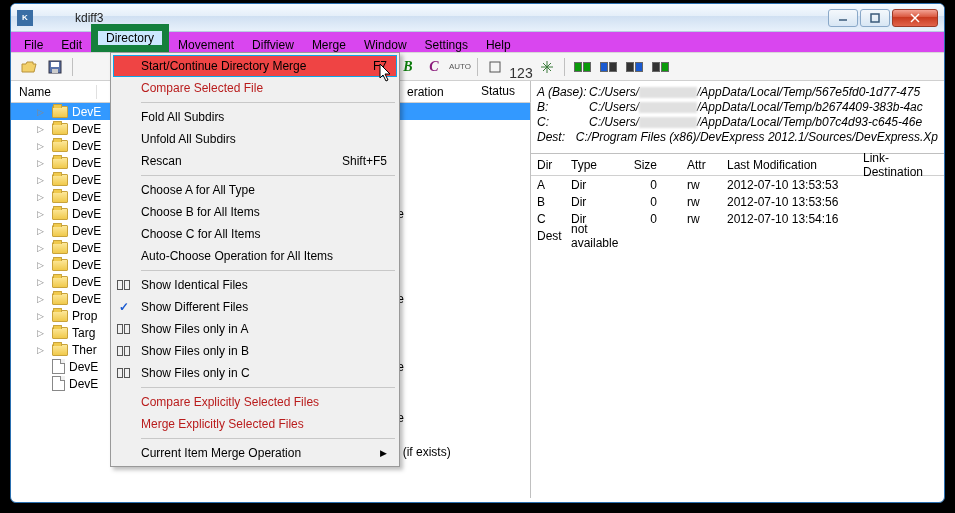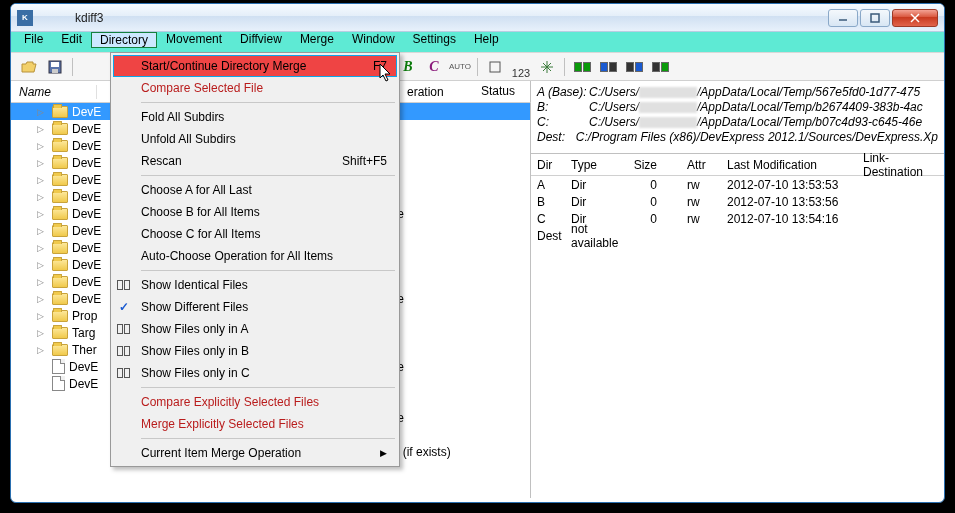--- a/index.html
+++ b/index.html
@@ -9,44 +9,44 @@
 
 .titlebar { height: 28px; background: linear-gradient(to bottom, #f7fbff 0%, #e4eef9 45%, #d0e0f2 46%, #e8f1fb 100%); display: flex; align-items: center; padding: 0 6px; border-bottom: 1px solid #b8cde2; }
 .titlebar .app-icon { width: 16px; height: 16px; background: #3a6ea5; margin-right: 6px; font-size: 8px; color: #fff; display: flex; align-items: center; justify-content: center; font-weight: bold; }
 .titlebar .title { flex: 1; font-size: 12px; color: #1a1a1a; padding-left: 36px; }
 .titlebar .win-controls { display: flex; gap: 0; }
 .titlebar .win-btn { width: 30px; height: 18px; border: 1px solid #8aa8c8; border-radius: 3px; margin-left: 2px; display: flex; align-items: center; justify-content: center; background: linear-gradient(to bottom, #f4f8fc, #d8e6f4); cursor: pointer; }
 .titlebar .win-btn.close { width: 46px; background: linear-gradient(to bottom, #f3a294, #d9553c 45%, #c83a20 46%, #e1634b); border-color: #9c3a28; }
 .titlebar .win-btn svg { stroke: #3a5a7a; stroke-width: 1.5; fill: none; }
 .titlebar .win-btn.close svg { stroke: #fff; }
 
-.menubar { height: 21px; display: flex; align-items: flex-start; padding: 0 4px; background: #5eead4; border-bottom: 1px solid #d8d8d8; }
+.menubar { height: 21px; display: flex; align-items: flex-end; padding: 0 4px; background: #d946ef; border-bottom: 1px solid #d8d8d8; }
 .menubar .menu-item { padding: 0 9px; display: flex; align-items: center; cursor: pointer; }
-.menubar .menu-item.active { background: #cce8ff; border: 1px solid #15803d; padding: 0 8px; }
+.menubar .menu-item.active { background: #cce8ff; border: 7px solid #15803d; padding: 0 8px; }
 
 .toolbar { height: 28px; background: #f5f5f5; border-bottom: 1px solid #d0d0d0; display: flex; align-items: center; padding: 0 6px; gap: 2px; }
 .toolbar .tbtn { width: 24px; height: 22px; display: flex; align-items: center; justify-content: center; border: 1px solid transparent; cursor: pointer; }
 .toolbar .sep { width: 1px; height: 18px; background: #c0c0c0; margin: 0 3px; }
 .toolbar .letter { font-family: Georgia, serif; font-size: 14px; font-weight: bold; font-style: italic; }
 .toolbar .letter.A { color: #1a3d8f; }
 .toolbar .letter.B { color: #0a7a0a; }
 .toolbar .letter.C { color: #8a1a7a; }
 .toolbar .auto { font-size: 8px; color: #555; text-align: center; line-height: 8px; }
-.toolbar .num { font-size: 11px; color: #333; margin-top: 12px; }
+.toolbar .num { font-size: 14px; color: #333; margin-top: 12px; }
 .toolbar .dual-box { display: flex; gap: 1px; }
 .toolbar .dual-box span { width: 8px; height: 10px; border: 1px solid #666; }
 .toolbar .dual-box .g { background: #0a9a0a; }
 .toolbar .dual-box .b { background: #1a5ad0; }
 .toolbar .dual-box .k { background: #333; }
 
 .content { position: absolute; top: 77px; left: 0; right: 0; bottom: 4px; display: flex; }
 
 .left-panel { width: 520px; border-right: 1px solid #c0c0c0; position: relative; }
 .left-header { height: 22px; background: #fff; border-bottom: 1px solid #d0d0d0; display: flex; align-items: center; }
-.left-header .col { padding: 0 8px; border-right: 1px solid #e0e0e0; font-style: italic; }
+.left-header .col { padding: 0 8px; border-right: 1px solid #e0e0e0; }
 .tree { position: relative; }
 .tree-row { height: 17px; display: flex; align-items: center; padding-left: 24px; gap: 4px; }
 .tree-row .expand { width: 11px; height: 11px; display: flex; align-items: center; justify-content: center; color: #888; font-size: 9px; margin-right: 2px; }
 .tree-row .folder { width: 16px; height: 12px; background: linear-gradient(to bottom, #fde89a, #f0c94b); border: 1px solid #c9a33a; border-radius: 1px; position: relative; }
 .tree-row .folder::before { content: ""; position: absolute; left: 0; top: -3px; width: 7px; height: 3px; background: #f0c94b; border: 1px solid #c9a33a; border-bottom: none; border-radius: 1px 1px 0 0; }
 .tree-row .file { width: 13px; height: 15px; background: #fff; border: 1px solid #888; position: relative; }
 .tree-row .file::before { content: ""; position: absolute; right: -1px; top: -1px; width: 4px; height: 4px; background: #f0f0f0; border-left: 1px solid #888; border-bottom: 1px solid #888; }
 .tree-row.selected { background: #3399ff; color: #fff; }
 .tree-row.selected .label { color: #fff; }
 .tree-row .label { font-size: 12px; }
@@ -384,21 +384,21 @@
       </div>
       <div class="ditem">
         <span>Unfold All Subdirs</span>
       </div>
       <div class="ditem">
         <span>Rescan</span>
         <span class="shortcut">Shift+F5</span>
       </div>
       <div class="dsep"></div>
       <div class="ditem">
-        <span>Choose A for All Last</span>
+        <span>Choose A for All Type</span>
       </div>
       <div class="ditem">
         <span>Choose B for All Items</span>
       </div>
       <div class="ditem">
         <span>Choose C for All Items</span>
       </div>
       <div class="ditem">
         <span>Auto-Choose Operation for All Items</span>
       </div>

